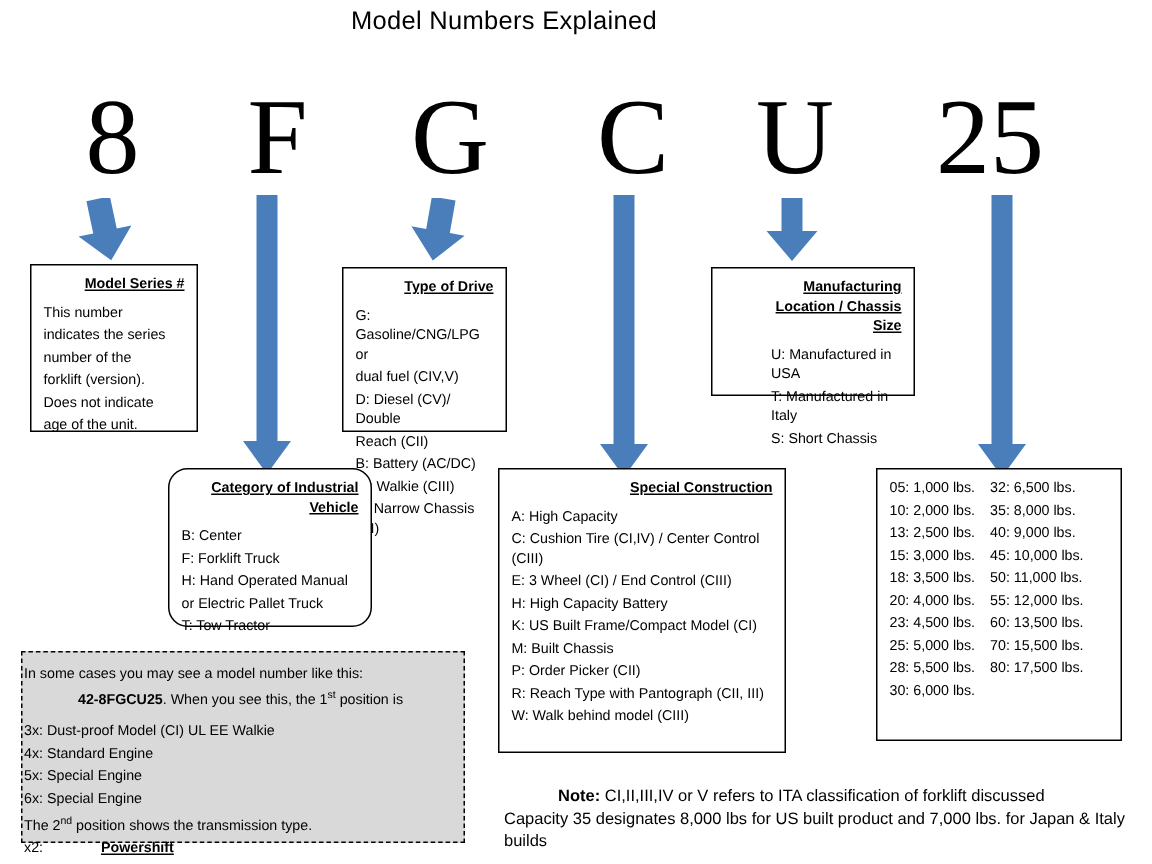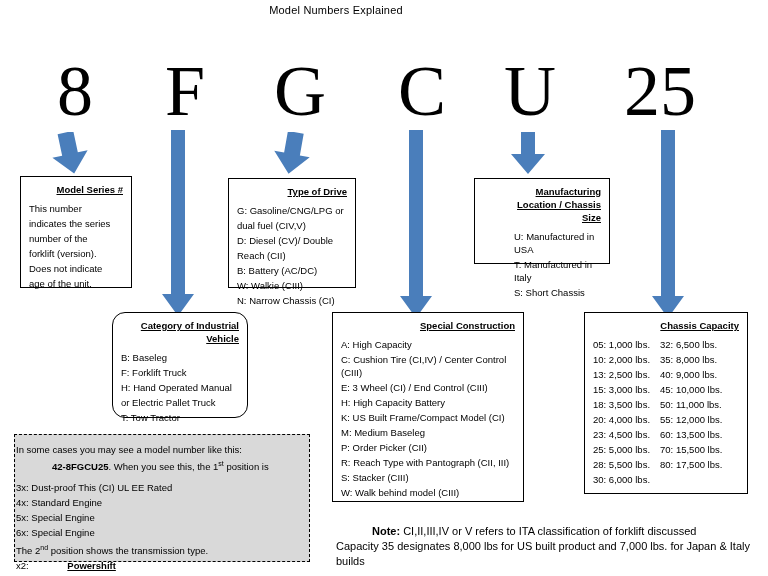--- a/index.html
+++ b/index.html
@@ -19,21 +19,21 @@
     position: relative;
     width: 768px;
     height: 576px;
   }
   .title {
     position: absolute;
     top: 4px;
     left: 0;
     width: 672px;
     text-align: center;
-    font-size: 11px;
+    font-size: 17px;
     font-weight: normal;
     letter-spacing: 0.2px;
   }
   .code-char {
     position: absolute;
     font-size: 72px;
     line-height: 72px;
     font-family: "Liberation Serif", serif;
     font-weight: normal;
     color: #000;
@@ -140,21 +140,21 @@
     <div class="body">
       <p>This number</p>
       <p>indicates the series</p>
       <p>number of the</p>
       <p>forklift (version).</p>
       <p>Does not indicate</p>
       <p>age of the unit.</p>
     </div>
   </div>
 
-  <div class="box" style="left:228px; top:178px; width:128px; height:110px;">
+  <div class="box" style="left:228px; top:178px; width:110px; height:110px;">
     <div class="hdr">Type of Drive</div>
     <div class="body">
       <p>G: Gasoline/CNG/LPG or</p>
       <p>dual fuel (CIV,V)</p>
       <p>D: Diesel (CV)/ Double</p>
       <p>Reach (CII)</p>
       <p>B: Battery (AC/DC)</p>
       <p>W: Walkie (CIII)</p>
       <p>N: Narrow Chassis (CI)</p>
     </div>
@@ -165,46 +165,44 @@
     <div class="body">
       <p>U: Manufactured in USA</p>
       <p>T: Manufactured in Italy</p>
       <p>S: Short Chassis</p>
     </div>
   </div>
 
   <div class="box" style="left:112px; top:312px; width:136px; height:106px;border-radius:13px;">
     <div class="hdr">Category of Industrial Vehicle</div>
     <div class="body">
-      <p>B: Baseleg</p>
+      <p>B: Center</p>
       <p>F: Forklift Truck</p>
       <p>H: Hand Operated Manual</p>
       <p>or Electric Pallet Truck</p>
       <p>T: Tow Tractor</p>
     </div>
   </div>
 
   <div class="box" style="left:332px; top:312px; width:192px; height:190px;">
     <div class="hdr">Special Construction</div>
     <div class="body">
       <p>A: High Capacity</p>
       <p>C: Cushion Tire (CI,IV) / Center Control (CIII)</p>
       <p>E: 3 Wheel (CI) / End Control (CIII)</p>
       <p>H: High Capacity Battery</p>
       <p>K: US Built Frame/Compact Model (CI)</p>
-      <p>M: Medium Baseleg</p>
+      <p>M: Built Chassis</p>
       <p>P: Order Picker (CII)</p>
       <p>R: Reach Type with Pantograph (CII, III)</p>
-      <p>S: Stacker (CIII)</p>
       <p>W: Walk behind model (CIII)</p>
     </div>
   </div>
 
   <div class="box" style="left:584px; top:312px; width:164px; height:182px;">
-    <div class="hdr">Chassis Capacity</div>
     <div class="body" style="display:flex; gap:10px;">
       <div>
         <p>05: 1,000 lbs.</p>
         <p>10: 2,000 lbs.</p>
         <p>13: 2,500 lbs.</p>
         <p>15: 3,000 lbs.</p>
         <p>18: 3,500 lbs.</p>
         <p>20: 4,000 lbs.</p>
         <p>23: 4,500 lbs.</p>
         <p>25: 5,000 lbs.</p>
@@ -224,21 +222,21 @@
       </div>
     </div>
   </div>
 
   <div class="note-box" style="left:14px; top:434px; width:296px; height:128px;">
     <p>
       <span>In some cases you may see a model number like this:</span><br>
       <span class="bold">42-8FGCU25</span><span>. When you see this, the 1</span><sup>st</sup><span> position is</span>
     </p>
     <p style="height:5px;"></p>
-    <p>3x: Dust-proof This (CI) UL EE Rated</p>
+    <p>3x: Dust-proof Model (CI) UL EE Walkie</p>
     <p>4x: Standard Engine</p>
     <p>5x: Special Engine</p>
     <p>6x: Special Engine</p>
     <p>
       <span>The 2</span><sup>nd</sup><span> position shows the transmission type.</span>
     </p>
     <p>
       <span>x2: </span><span class="bold uline">Powershift</span>
     </p>
   </div>

